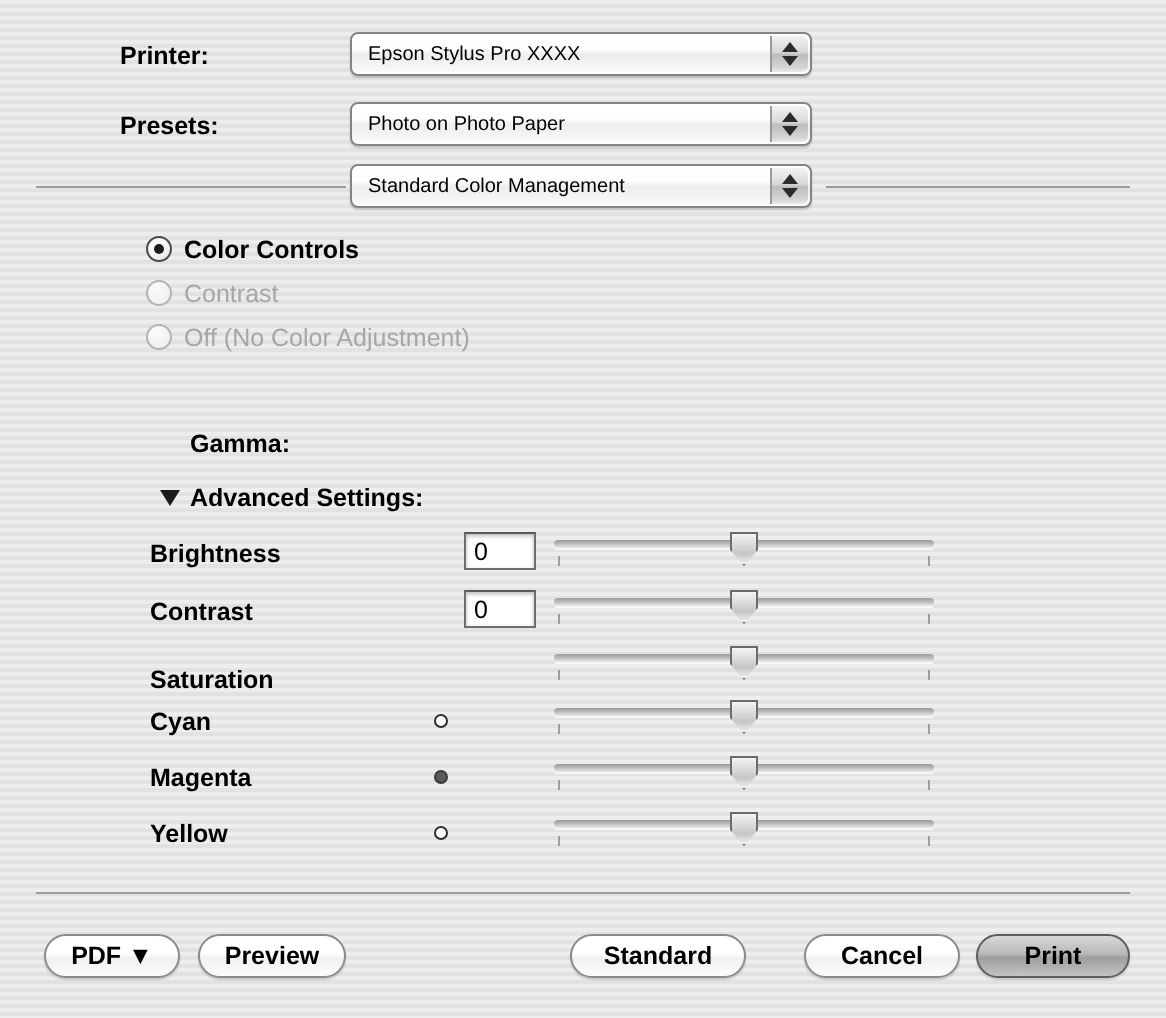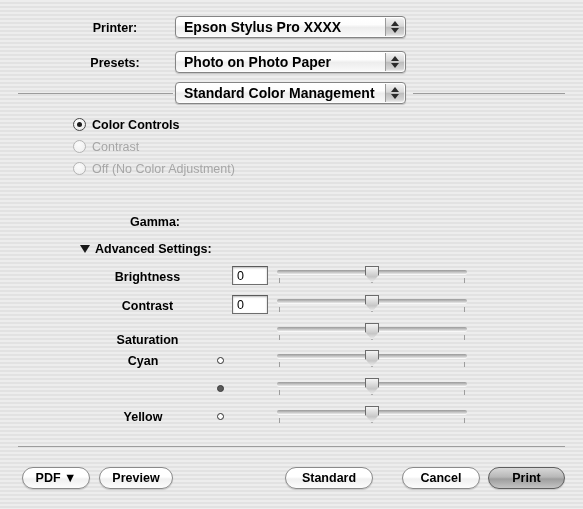--- a/index.html
+++ b/index.html
@@ -26,43 +26,43 @@
         #ededed 0px, #ededed 2px,
         #e2e2e2 2px, #e2e2e2 4px);
   }
 
   
   .abs { position: absolute; }
   .lbl {
     font-size: 12.5px;
     font-weight: bold;
     color: #000;
-    text-align: center;
+    text-align: left;
     white-space: nowrap;
     line-height: 16px;
   }
 
   
   .popup {
     position: absolute;
     box-sizing: border-box;
     height: 22px;
     border: 1px solid #848484;
     border-radius: 4px;
     background: linear-gradient(to bottom,
         #ffffff 0%, #fdfdfd 38%, #ededed 52%, #f8f8f8 92%, #ffffff 100%);
     box-shadow: 0 1px 1px rgba(0,0,0,0.18);
     overflow: hidden;
   }
   .popup .ptext {
     position: absolute;
     left: 8px;
     top: 2px;
-    font-size: 14px;
-    font-weight: bold;
+    font-size: 10px;
+    font-weight: normal;
     color: #000;
     line-height: 17px;
     white-space: nowrap;
   }
   .popup .parrowbox {
     position: absolute;
     top: 1px;
     right: 1px;
     bottom: 1px;
     width: 18px;
@@ -300,20 +300,21 @@
 
   <div class="abs lbl" style="left:75px; top:353px; width:136px;">Cyan</div>
   <span class="dot" style="left:217px; top:357px;"></span>
   <div class="slider" style="left:277px; top:350px; width:190px;">
     <span class="track"></span>
     <span class="tick l"></span>
     <span class="tick r"></span>
     <span class="thumb"></span>
   </div>
 
+  <div class="abs lbl" style="left:75px; top:381px; width:136px;">Magenta</div>
   <span class="dot filled" style="left:217px; top:385px;"></span>
   <div class="slider" style="left:277px; top:378px; width:190px;">
     <span class="track"></span>
     <span class="tick l"></span>
     <span class="tick r"></span>
     <span class="thumb"></span>
   </div>
 
   <div class="abs lbl" style="left:75px; top:409px; width:136px;">Yellow</div>
   <span class="dot" style="left:217px; top:413px;"></span>

